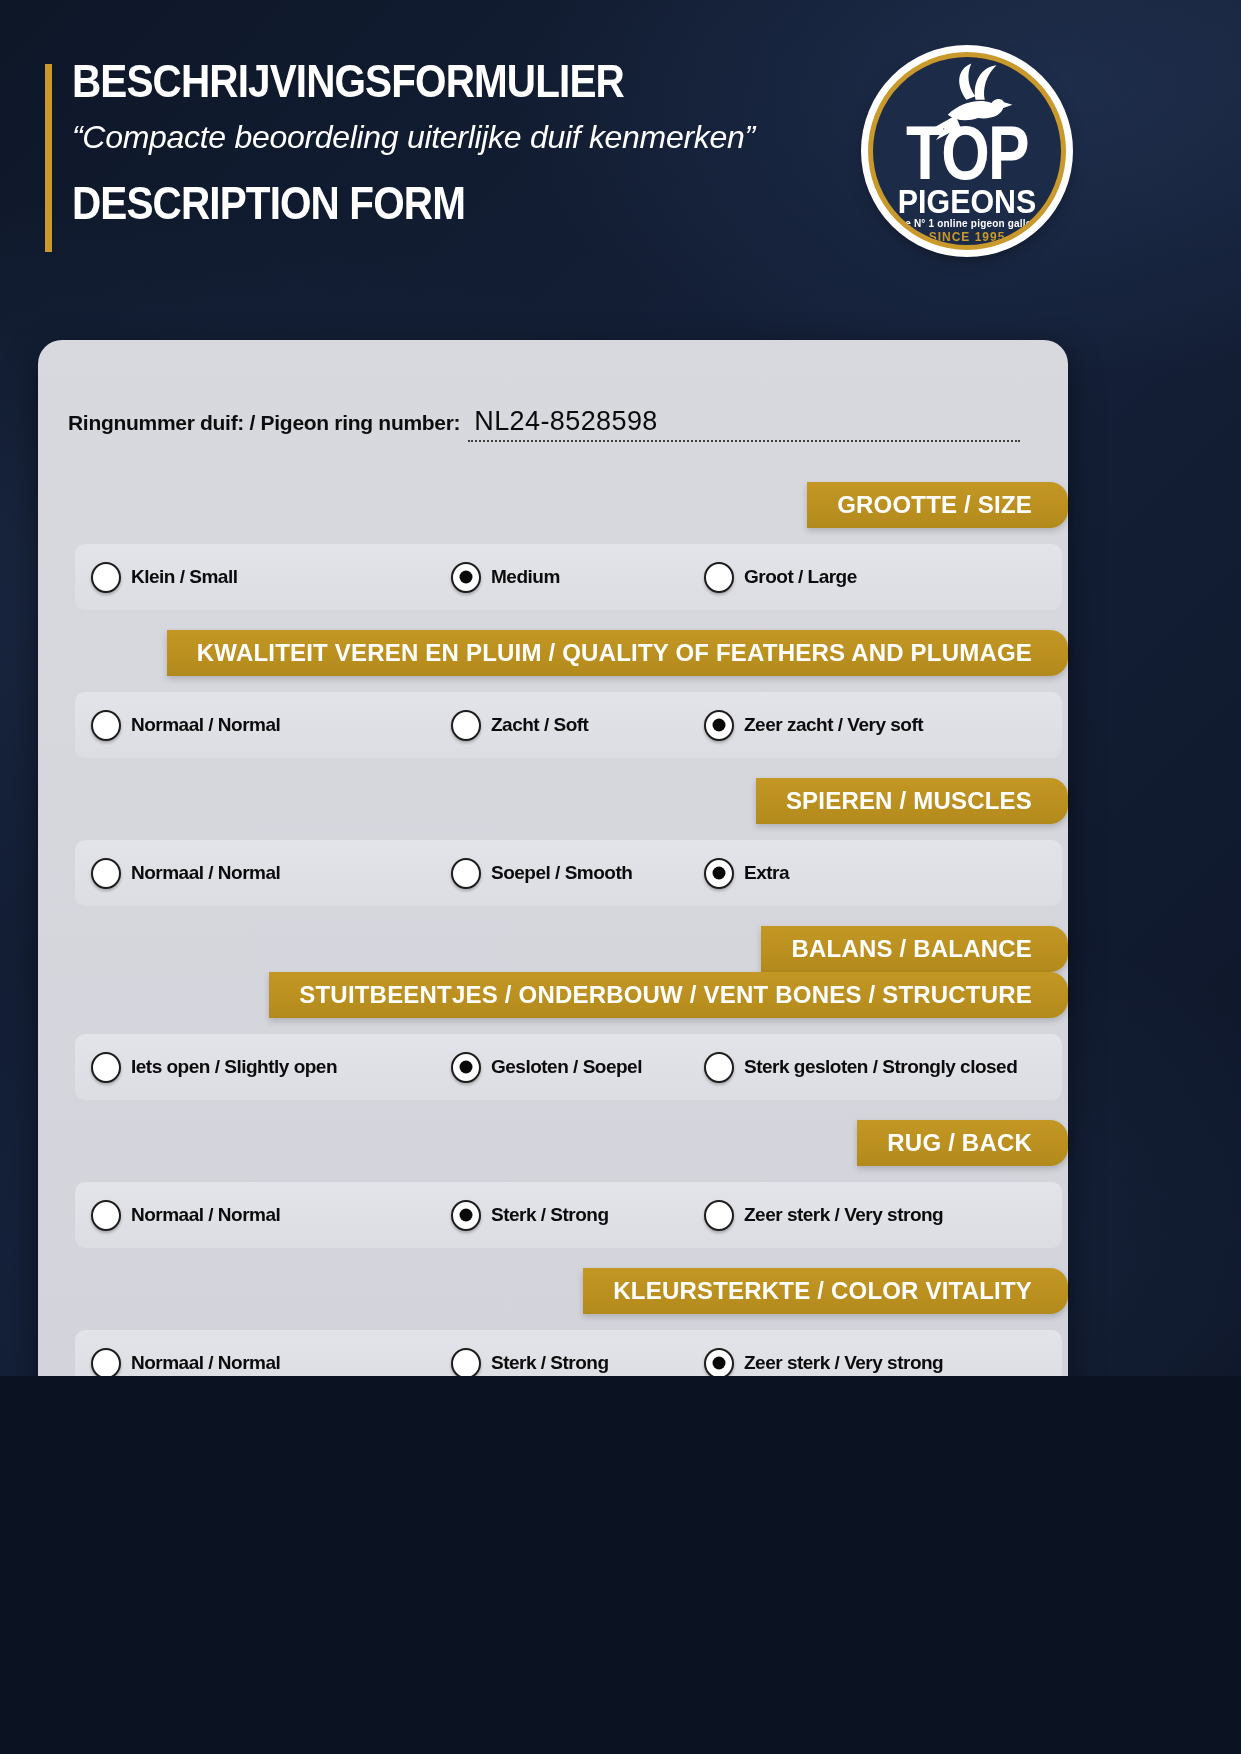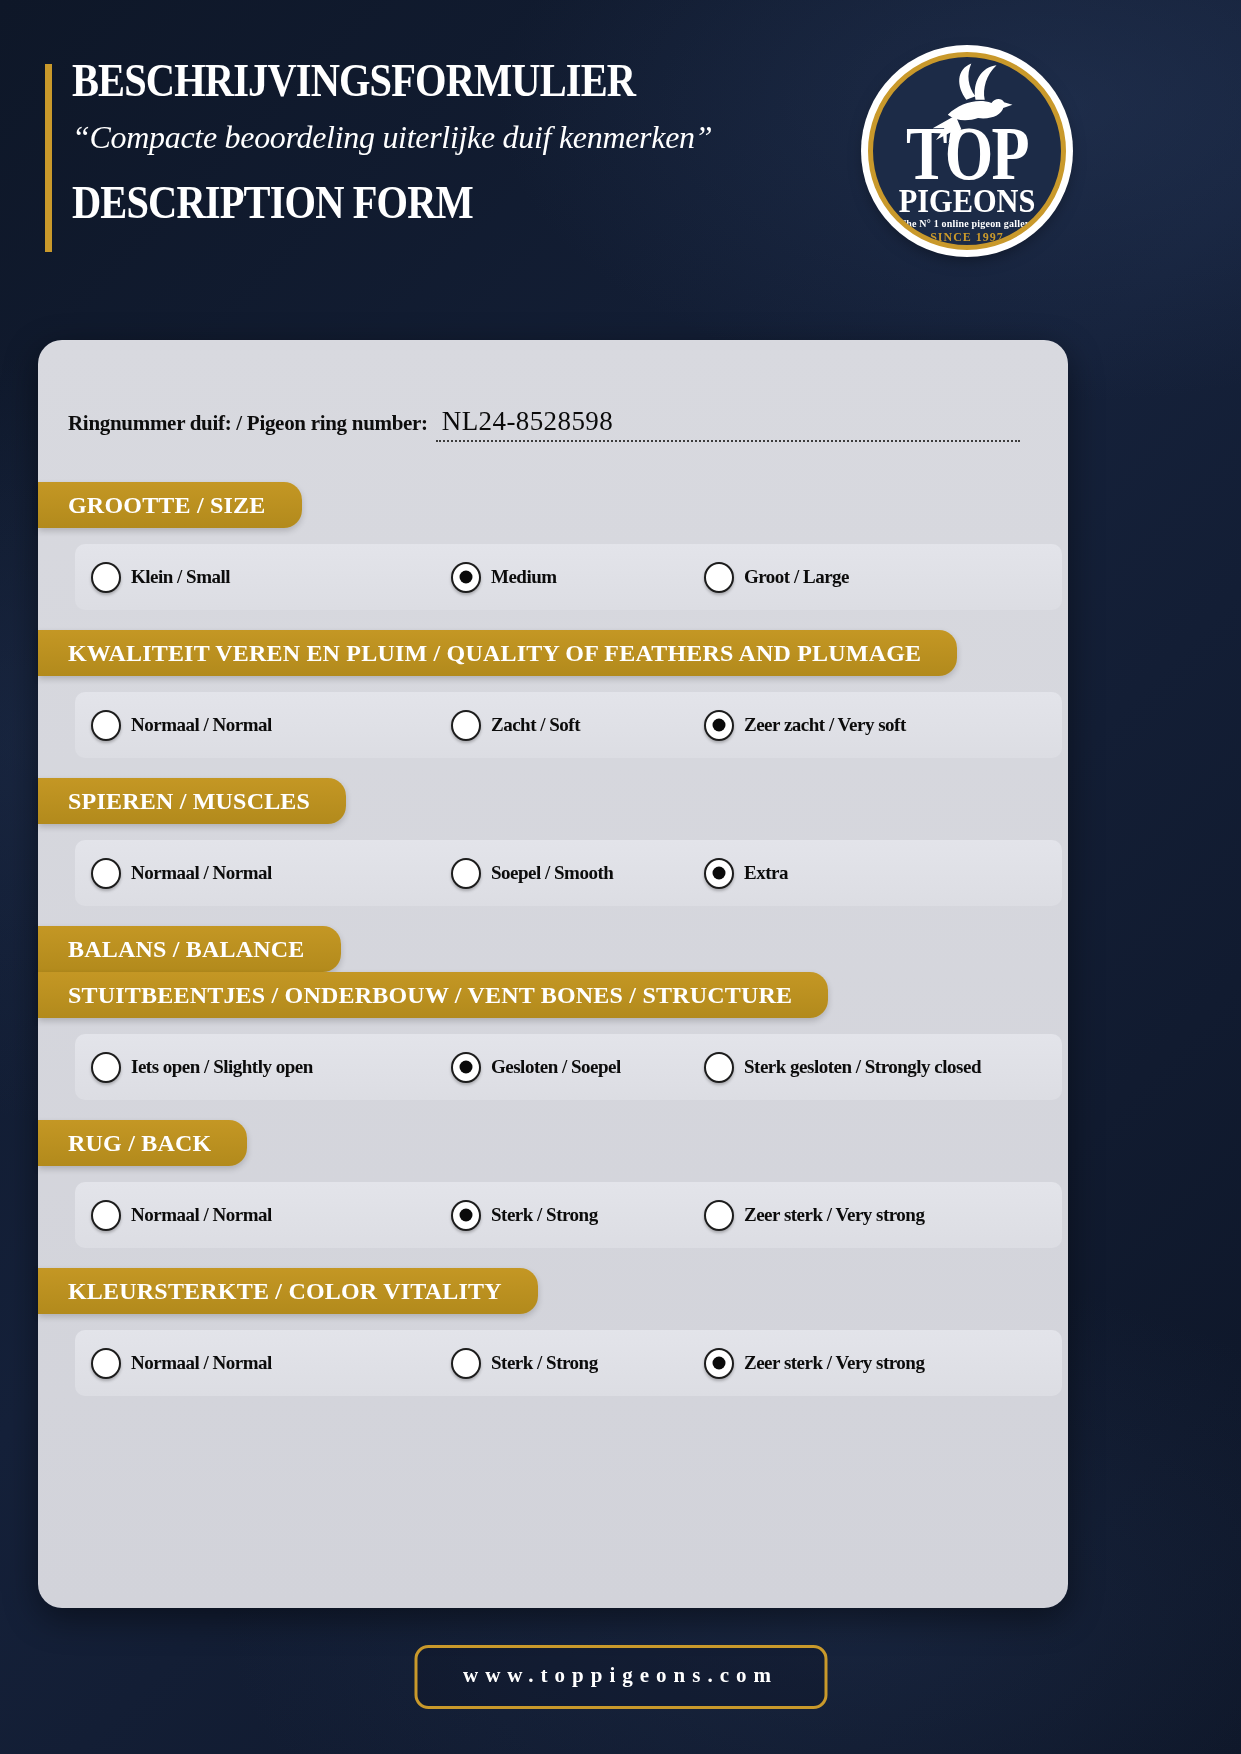--- a/index.html
+++ b/index.html
@@ -1,18 +1,18 @@
 <!DOCTYPE html>
 <html><head>
 <meta charset="utf-8">
 <style>
   html,body{margin:0;padding:0;background:#0b1322;}
   .page{
-    position:relative;width:1241px;height:1754px;overflow:hidden;
-    font-family:Liberation Serif, serif;
+    position:relative;width:1241px;height:1376px;overflow:hidden;
+    font-family:Liberation Sans, sans-serif;
     background:
       radial-gradient(900px 480px at 85% 6%, rgba(46,66,104,.38), transparent 62%),
       radial-gradient(1100px 640px at 6% 42%, rgba(40,58,94,.32), transparent 60%),
       radial-gradient(1000px 560px at 68% 92%, rgba(42,62,100,.30), transparent 62%),
       linear-gradient(135deg,#0e1728 0%,#15213a 48%,#0d1526 100%);
   }
   
   .accent-bar{position:absolute;left:45px;top:64px;width:7px;height:188px;background:#c9992b;}
   .hdr{position:absolute;left:72px;top:58px;color:#fff;}
   .hdr-title{font-size:46px;font-weight:bold;letter-spacing:-1px;line-height:1;
@@ -34,21 +34,21 @@
   
   .card{position:absolute;left:38px;top:340px;width:1030px;height:1268px;border-radius:24px;
     background:linear-gradient(180deg,#d8d9df 0%,#d2d3da 100%);
     box-shadow:0 10px 34px rgba(0,0,0,.45);
     padding-top:66px;box-sizing:border-box;}
   .field{display:flex;align-items:baseline;margin:0 48px 0 30px;height:44px;}
   .field + .field{margin-top:36px;}
   .field-label{font-size:21px;font-weight:bold;color:#0d0d0d;letter-spacing:-.3px;white-space:nowrap;}
   .field-line{flex:1;border-bottom:2px dotted #3c3c3c;margin-left:8px;padding:0 2px 3px 6px;}
   .field-value{font-size:27px;color:#0b0b0b;letter-spacing:.4px;white-space:nowrap;}
-  .sections{margin-top:32px;}
+  .sections{margin-top:32px;text-align:right;}
   .pill{display:inline-block;height:46px;line-height:46px;padding:0 36px 0 30px;
     border-radius:0 18px 18px 0;color:#fff;font-size:24px;font-weight:bold;letter-spacing:.2px;
     background:linear-gradient(180deg,#c49724 0%,#b28a1c 100%);
     box-shadow:0 3px 6px rgba(0,0,0,.18);white-space:nowrap;}
   .strip{height:66px;margin:16px 6px 20px 37px;border-radius:10px;
     background:linear-gradient(180deg,#e3e4ea 0%,#dcdde3 100%);
     display:grid;grid-template-columns:360px 253px 1fr;align-items:center;
     padding-left:16px;box-sizing:border-box;}
   .opt{display:flex;align-items:center;gap:10px;min-width:0;}
   .radio{flex:0 0 auto;width:30px;height:31px;border-radius:50%;background:#fff;
@@ -80,21 +80,21 @@
       <g fill="#ffffff">
         <path d="M52 46 C40 30 40 10 58 3 C52 16 54 31 63 42 Z"></path>
         <path d="M63 46 C59 25 70 7 88 5 C76 16 71 33 74 46 Z"></path>
         <path d="M30 64 C44 50 66 44 82 50 C86 44 94 44 97 49 L107 52 L96 56 C94 64 82 70 66 68 C54 72 40 72 30 64 Z"></path>
         <path d="M37 66 L12 80 L26 80 L16 94 L33 85 L31 98 L46 81 L41 69 Z"></path>
       </g>
     </svg>
     <div class="logo-top">TOP</div>
     <div class="logo-pigeons">PIGEONS</div>
     <div class="logo-tagline">The N° 1 online pigeon gallery</div>
-    <div class="logo-since">SINCE 1997</div>
+    <div class="logo-since">SINCE 1995</div>
   </div>
 
   <div class="card">
 
 
     <div class="field">
       <span class="field-label">Ringnummer duif: / Pigeon ring number:</span>
       <span class="field-line">
         <span class="field-value">NL24-8528598</span>
       </span>

